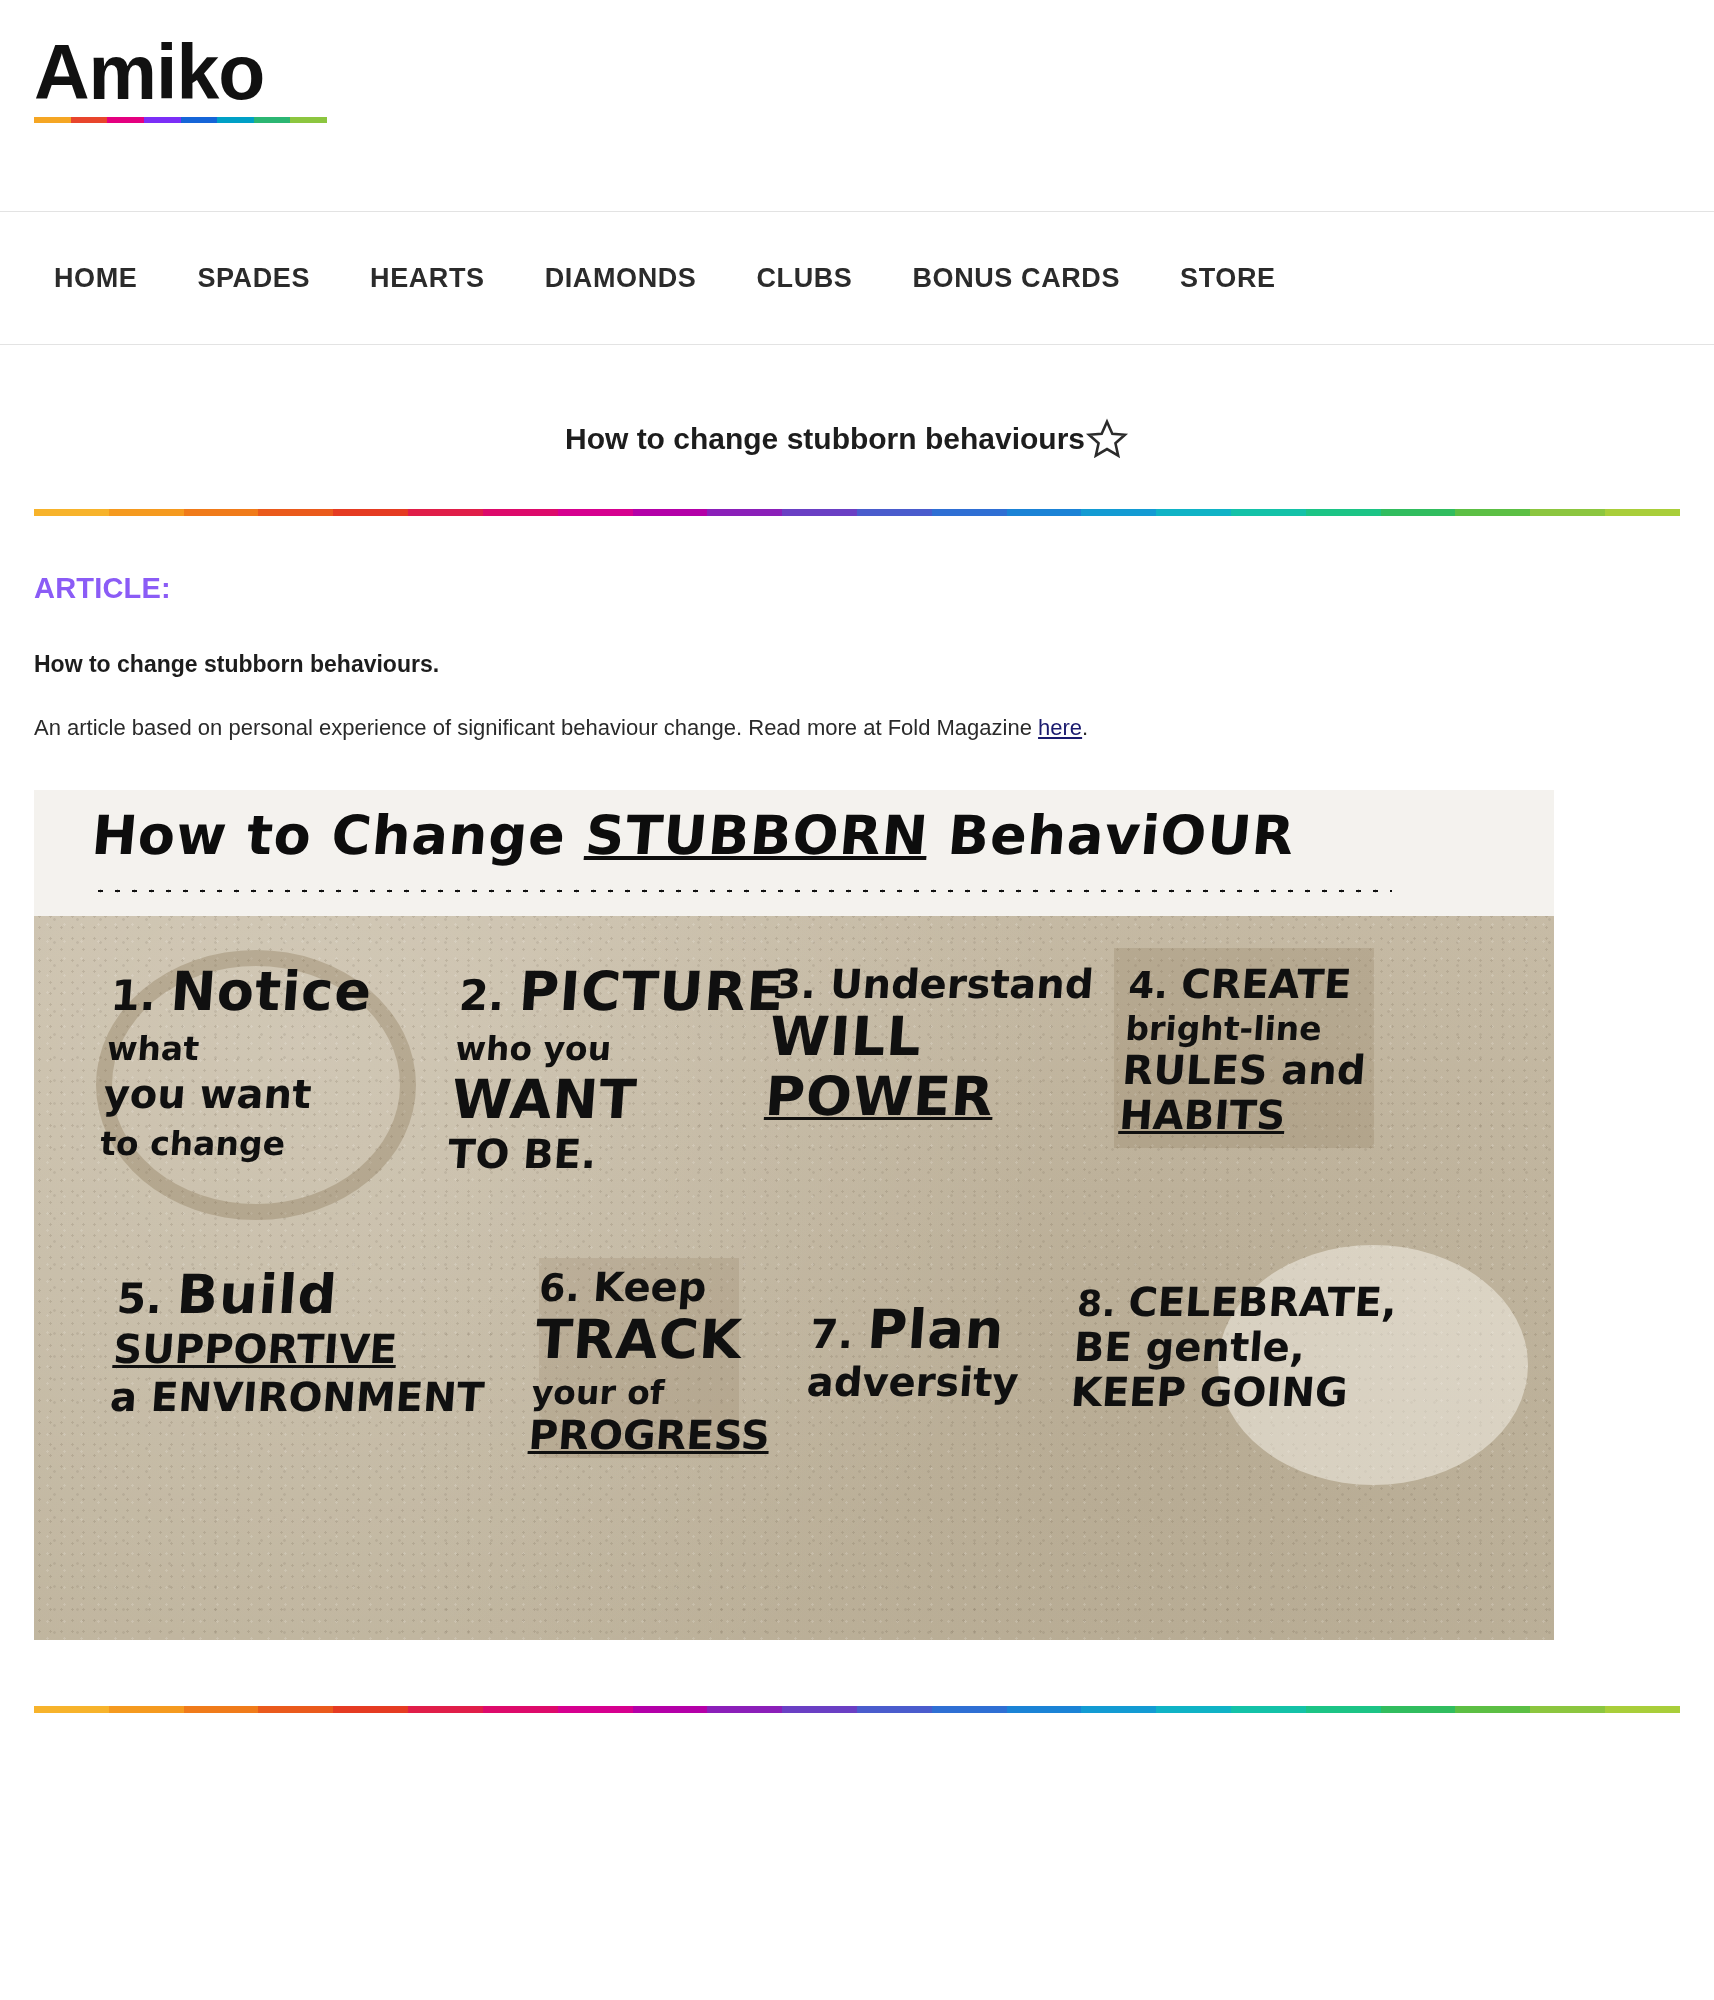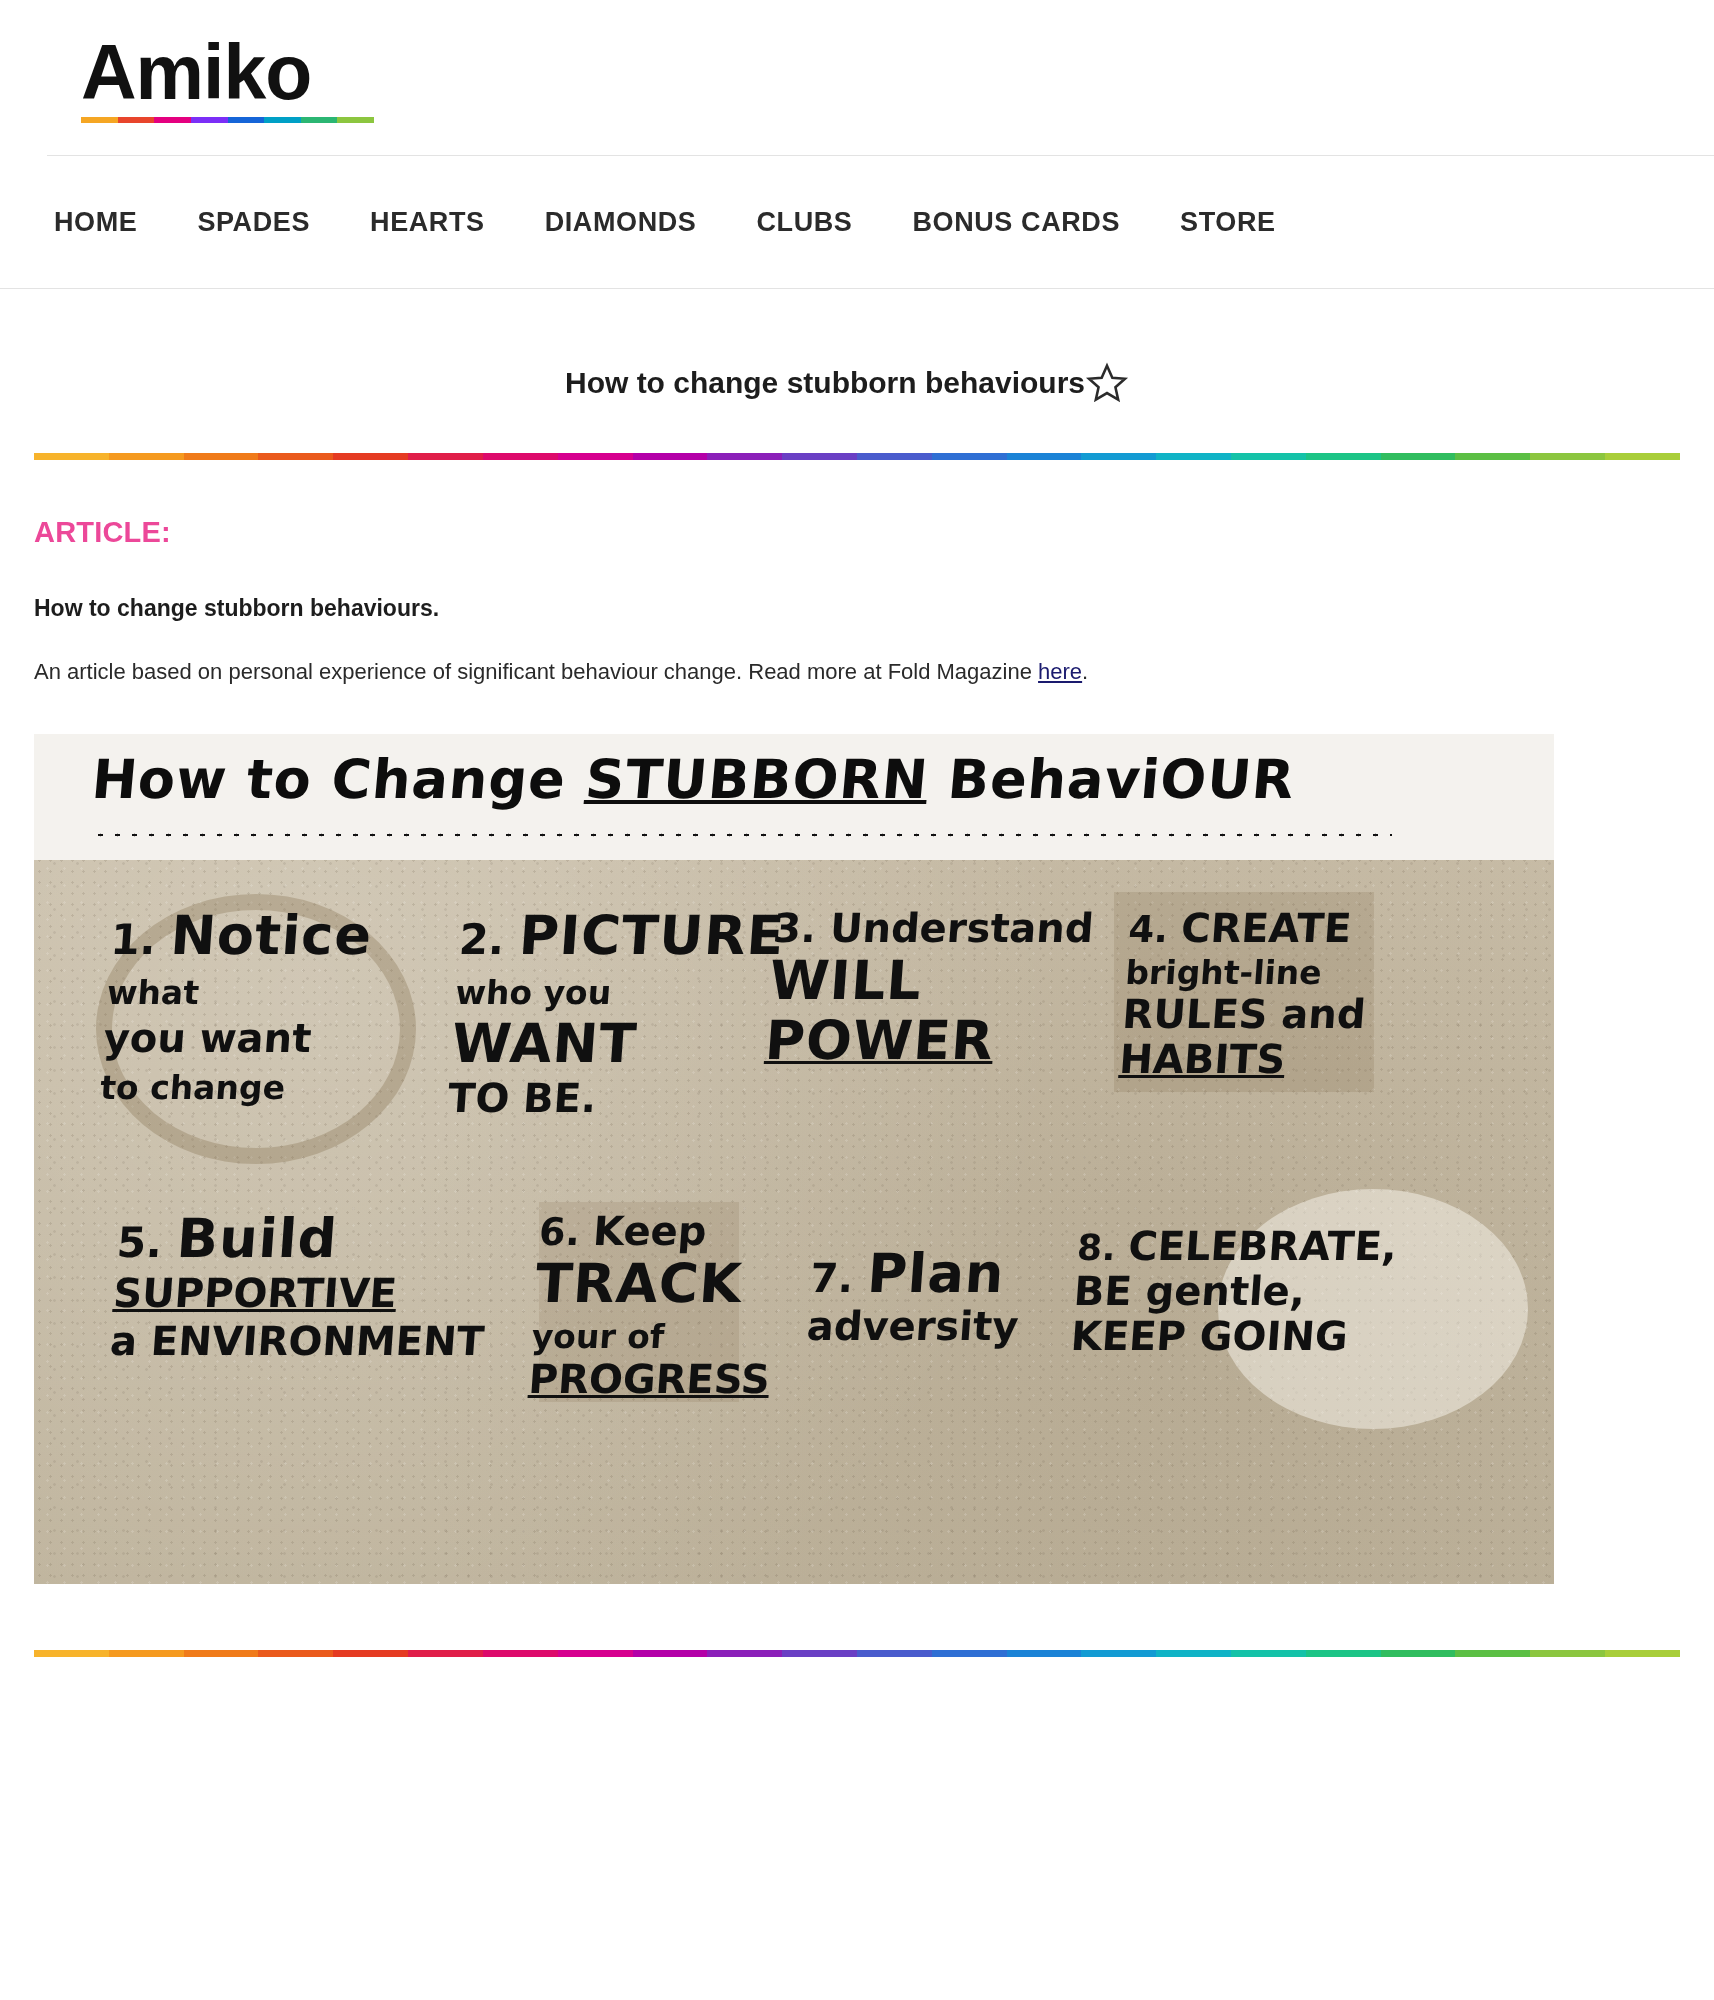--- a/index.html
+++ b/index.html
@@ -11,24 +11,23 @@
   body {
     width: 1714px;
     min-height: 2000px;
     position: relative;
     overflow-x: hidden;
   }
 
   
   .header {
     padding: 34px 34px 0 34px;
-    height: 156px;
+    height: 212px;
     border-bottom: 1px solid #e3e3e3;
     position: relative;
-    margin-left: 47px;
   }
   .logo-wrap {
     display: inline-block;
     position: relative;
   }
   .logo-text {
     font-family: "Liberation Sans", sans-serif;
     font-weight: bold;
     font-size: 77px;
     line-height: 1.0;
@@ -97,21 +96,21 @@
   }
   .rainbow span { flex: 1 1 auto; height: 100%; }
 
   
   .content {
     padding: 0 34px;
   }
   .article-label {
     font-size: 29px;
     font-weight: bold;
-    color: #ec4899;
+    color: #8b5cf6;
     margin: 56px 0 0 0;
     letter-spacing: 0.2px;
   }
   .article-subtitle {
     font-size: 23px;
     font-weight: bold;
     color: #1d1d1d;
     margin: 46px 0 0 0;
   }
   .article-para {

